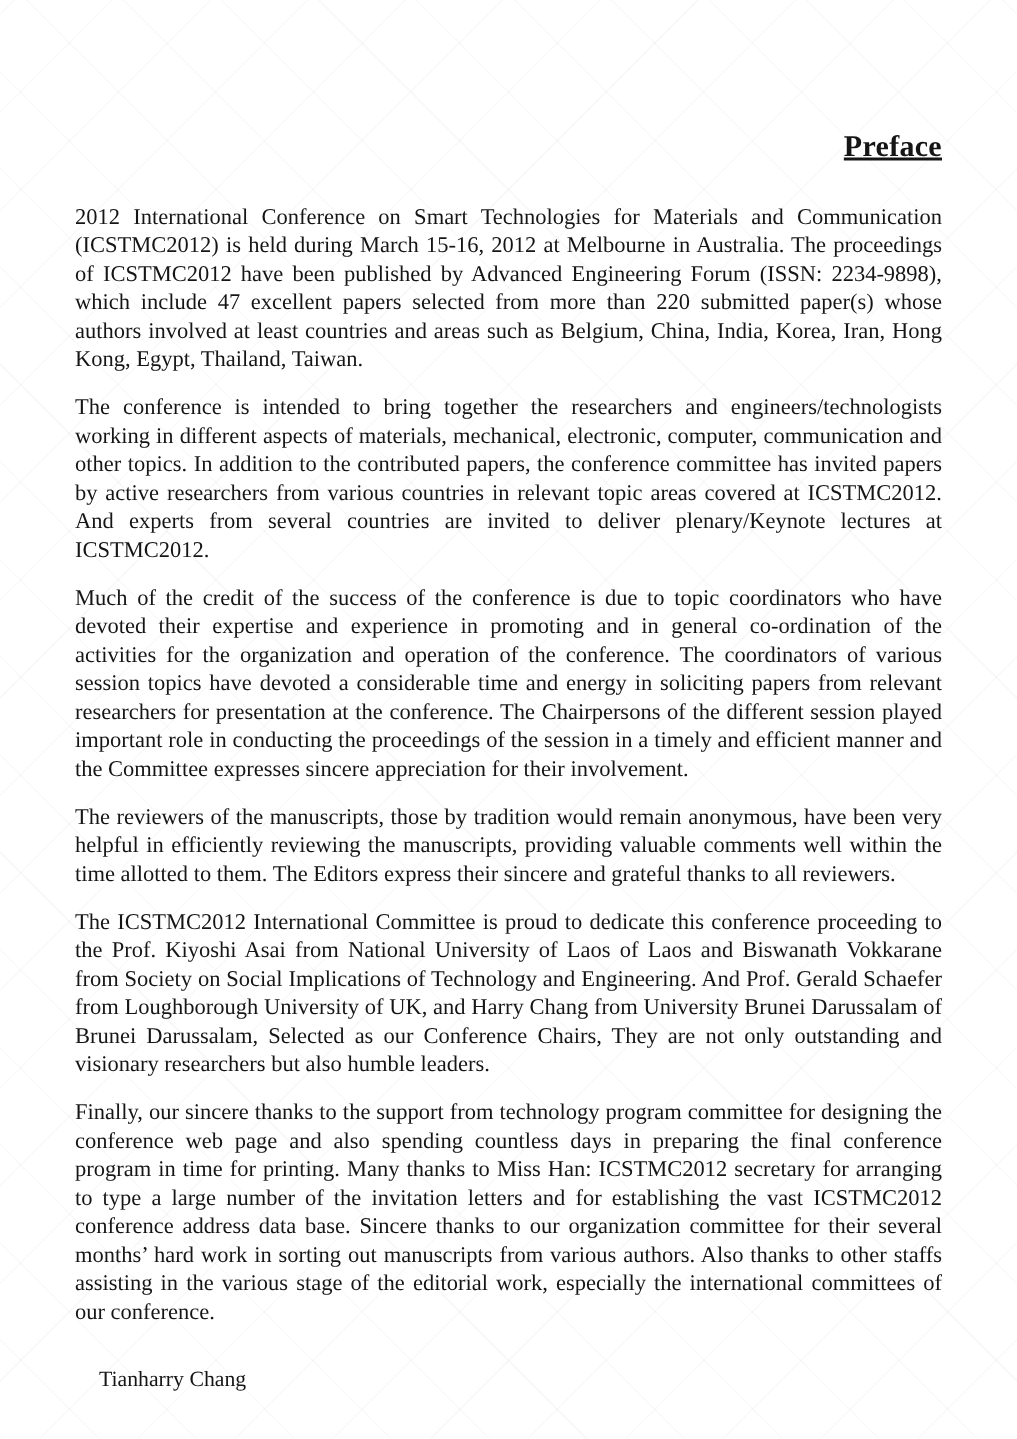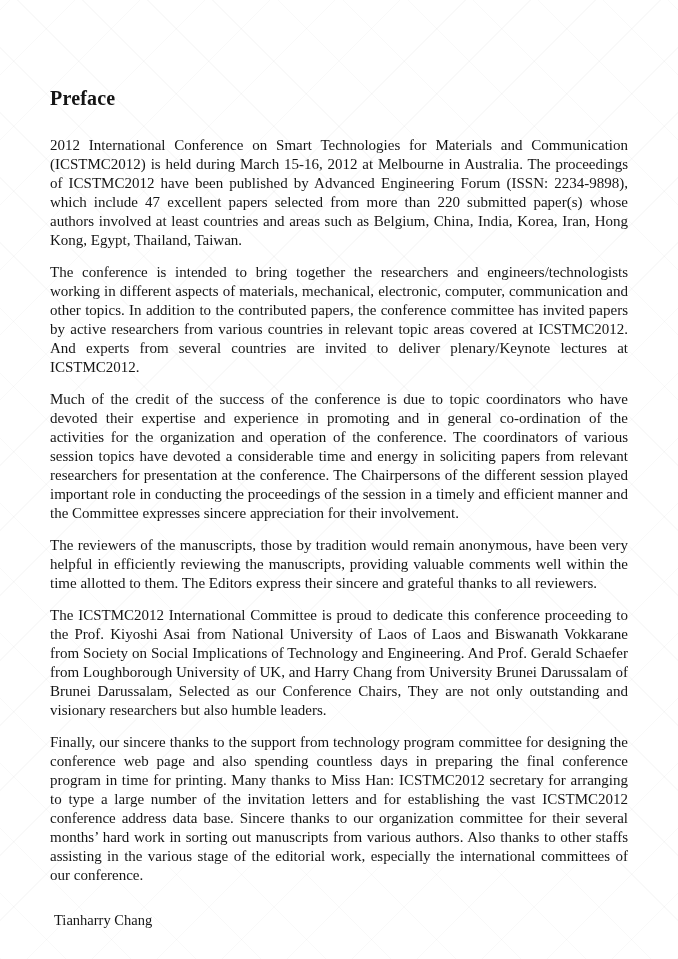--- a/index.html
+++ b/index.html
@@ -27,35 +27,36 @@
   }
   .page {
     position: relative;
     box-sizing: border-box;
     width: 678px;
     height: 959px;
     padding: 86px 50px 0 50px;
   }
   .title {
     margin: 0 0 26px 0;
-    text-align: left;
+    text-align: right;
     font-size: 20px;
     line-height: 24px;
     font-weight: bold;
     letter-spacing: 0.2px;
+    text-decoration: underline;
   }
   .body-text p {
     margin: 0 0 13px 0;
     font-size: 15px;
     line-height: 19px;
     text-align: justify;
     text-justify: inter-word;
   }
   .signature {
-    margin: 26px 0 0 4px;
+    margin: 26px 0 0 16px;
     font-size: 14.5px;
     line-height: 19px;
   }
 </style>
 </head>
 <body>
 
 <div class="page">
   <h1 class="title">Preface</h1>
 

